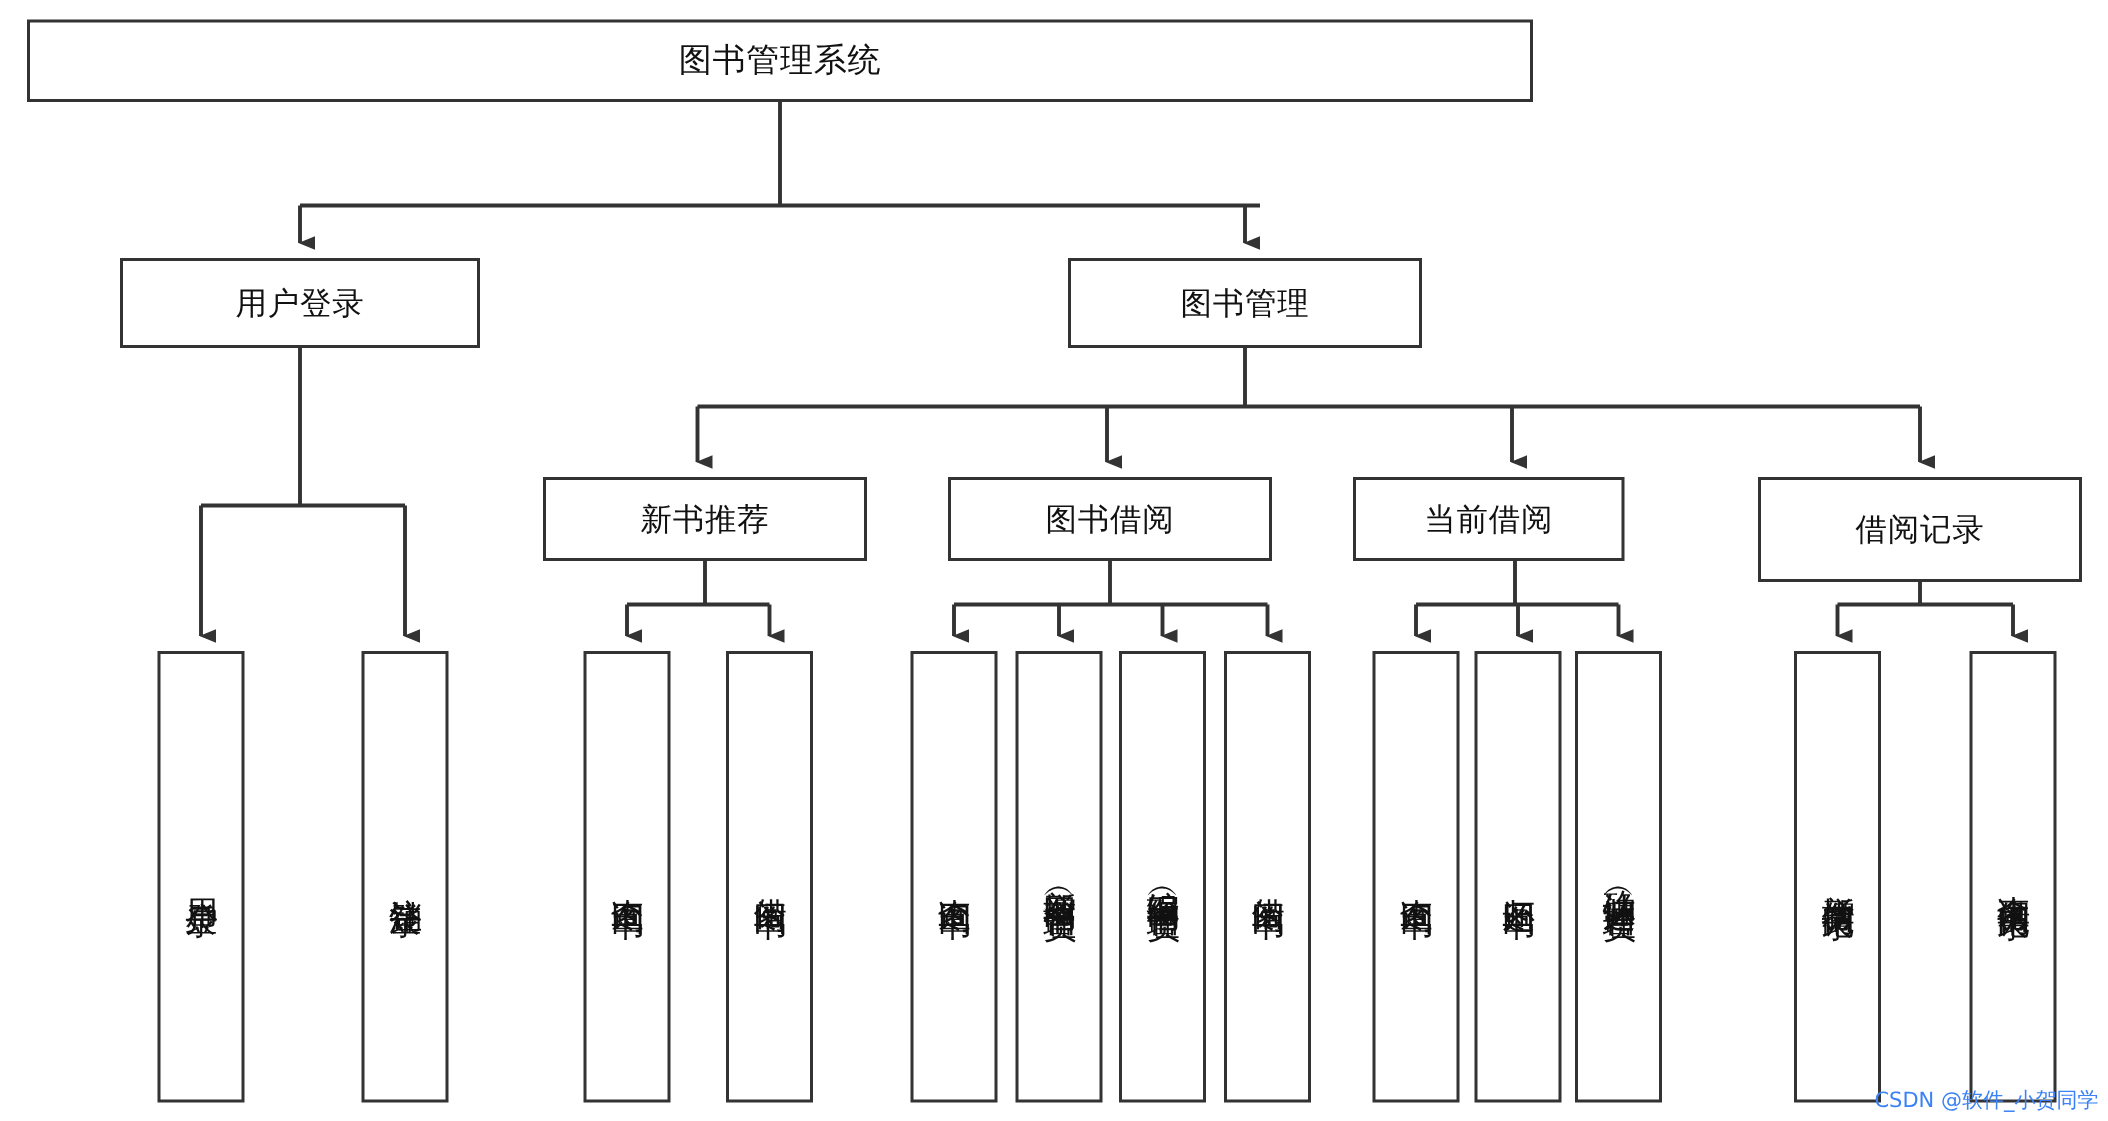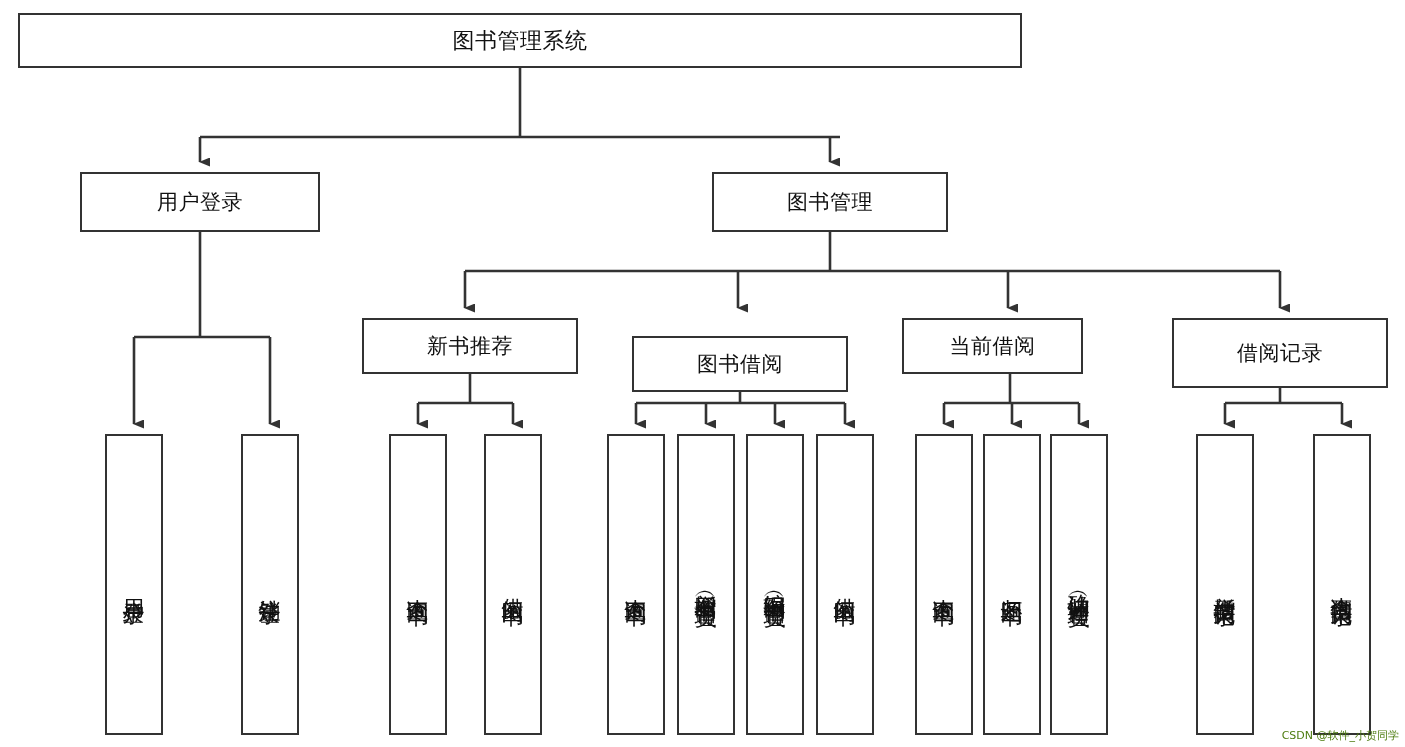--- a/index.html
+++ b/index.html
@@ -61,22 +61,22 @@
     text-orientation: upright;
     font-size: 22px;
     line-height: 1.05;
     letter-spacing: 2px;
     white-space: nowrap;
   }
   #watermark {
     position: absolute;
     right: 6px;
     bottom: 4px;
-    font-size: 11px;
-    color: #4d7c0f;
+    font-size: 14px;
+    color: #3b82f6;
     white-space: nowrap;
     font-family: "DejaVu Sans", "Liberation Sans", sans-serif;
   }
 </style>
 </head>
 <body>
 
 <div id="diagram-root">
 
   <svg id="edges-layer" viewBox="0 0 1405 747" width="1405" height="747" xmlns="http://www.w3.org/2000/svg">
@@ -136,21 +136,21 @@
   <div class="node horiz" style="left:80px; top:172px; width:240px; height:60px;">
     <span class="node-label">用户登录</span>
   </div>
   <div class="node horiz" style="left:712px; top:172px; width:236px; height:60px;">
     <span class="node-label">图书管理</span>
   </div>
 
   <div class="node horiz" style="left:362px; top:318px; width:216px; height:56px;">
     <span class="node-label">新书推荐</span>
   </div>
-  <div class="node horiz" style="left:632px; top:318px; width:216px; height:56px;margin-top:18px;">
+  <div class="node horiz" style="left:632px; top:318px; width:216px; height:56px;">
     <span class="node-label">图书借阅</span>
   </div>
   <div class="node horiz" style="left:902px; top:318px; width:181px; height:56px;">
     <span class="node-label">当前借阅</span>
   </div>
   <div class="node horiz" style="left:1172px; top:318px; width:216px; height:70px;">
     <span class="node-label">借阅记录</span>
   </div>
 
   <div class="node vert" style="left:105px; top:434px; width:58px; height:301px;">

